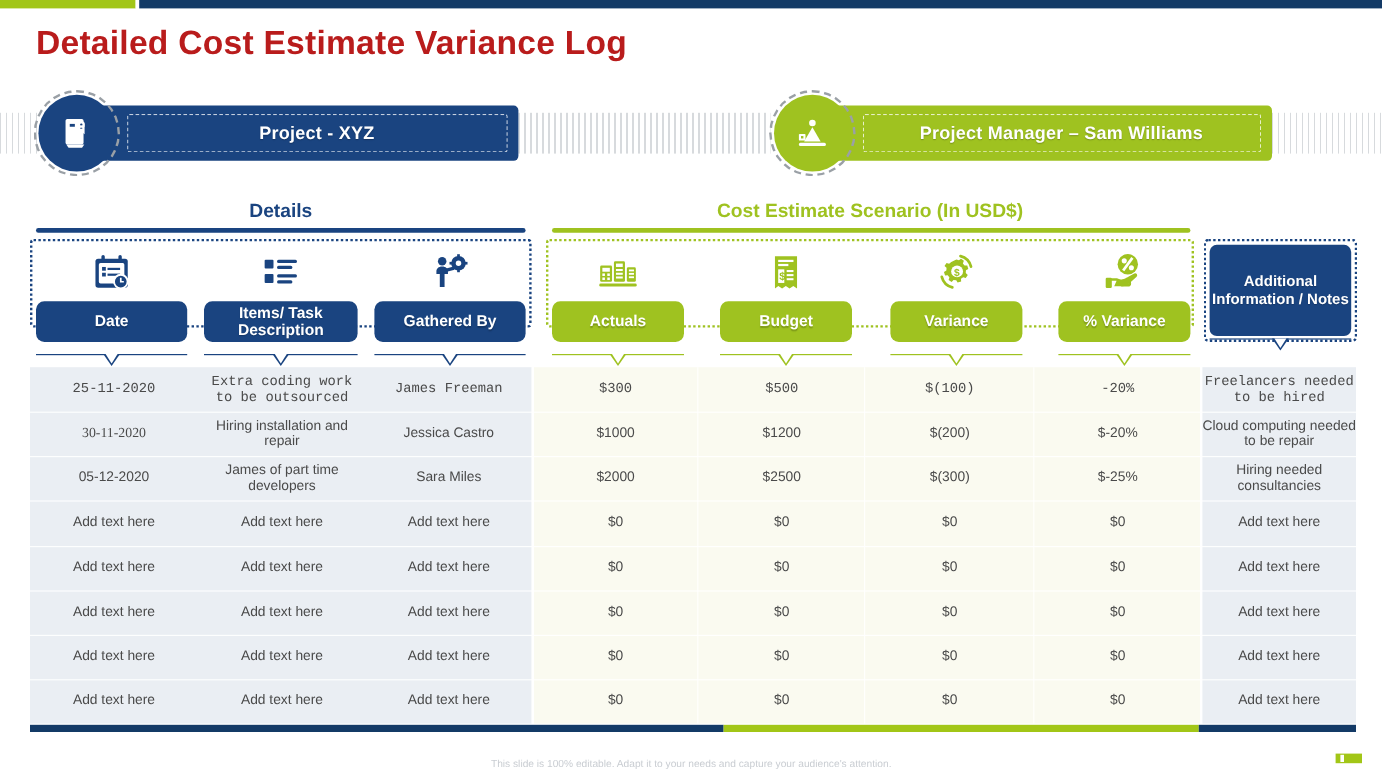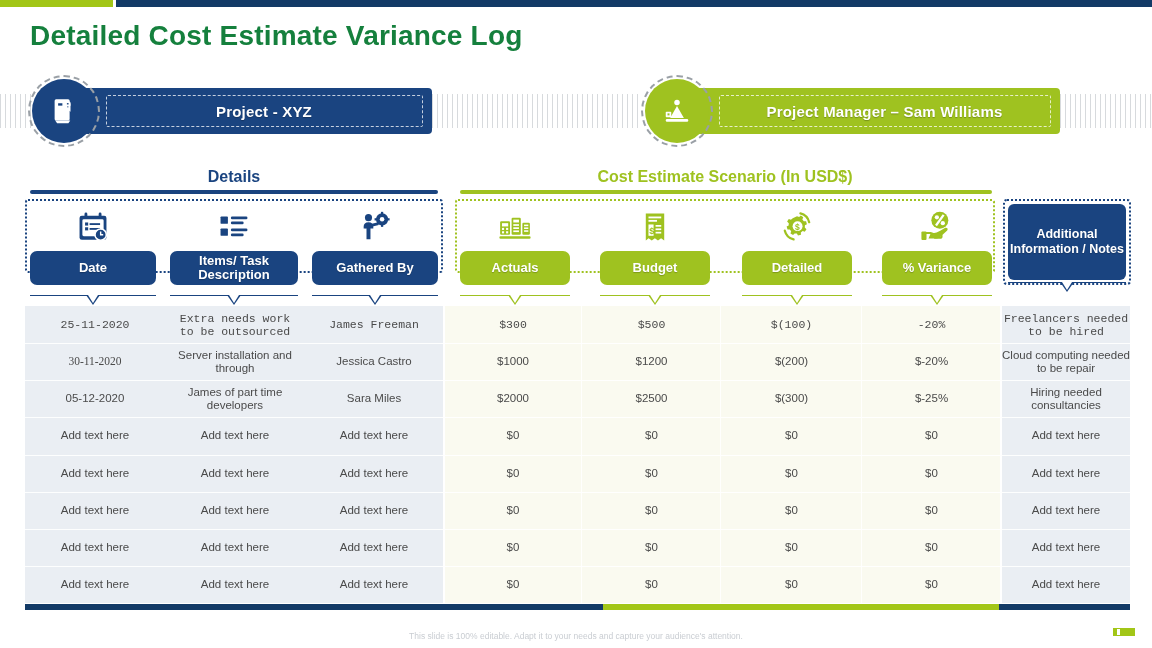--- a/index.html
+++ b/index.html
@@ -10,21 +10,21 @@
     position:relative;
     overflow:hidden;
   }
   .topbar{ position:absolute; top:0; left:0; width:1152px; height:7px; display:flex; }
   .topbar .seg-green{ width:113px; background:#A2C617; }
   .topbar .seg-gap{ width:3px; background:#ffffff; }
   .topbar .seg-navy{ flex:1; background:#133A66; }
 
   .page-title{
     position:absolute; left:30px; top:20px;
-    font-size:28px; font-weight:bold; color:#15803d;
+    font-size:28px; font-weight:bold; color:#b91c1c;
     letter-spacing:.2px;
   }
 
   
   .banner-row{ position:absolute; left:0; top:88px; width:1152px; height:46px; }
   .ticks{
     position:absolute; top:6px; height:34px;
     background-image:repeating-linear-gradient(to right,#d7dadd 0px,#d7dadd 1px,#ffffff 1px,#ffffff 5px);
   }
   .banner{
@@ -319,21 +319,21 @@
 <div class="hcell" style="left:742px; width:110px;">
   <div class="hicon">
     <svg viewBox="0 0 24 24">
       <path d="M12 4.4 l1.5.5 1.2-1 1.7 1.3 -.6 1.5 1 1.3 1.6-.1 .6 2.1 -1.4.8 -.1 1.6 1.2 1.1 -1.2 1.8 -1.5-.5 -1.3 1 .1 1.6 -2.1.6 -.8-1.4 -1.6-.1 -1.1 1.2 -1.8-1.2 .5-1.5 -1-1.3 -1.6.1 -.6-2.1 1.4-.8 .1-1.6 -1.2-1.1 1.2-1.8 1.5.5 1.3-1 z" fill="#9FC220"></path>
       <circle cx="12.4" cy="11.4" r="3.5" fill="#ffffff"></circle>
       <text x="10.6" y="13.9" font-size="6" fill="#9FC220" font-family="sans-serif" font-weight="bold">$</text>
       <path d="M3.4 14.6 a8.6 8.6 0 0 0 6.2 6.2" stroke="#9FC220" stroke-width="1.6" fill="none" stroke-linecap="round"></path>
       <path d="M20.6 8.6 a8.6 8.6 0 0 0-6.2-6.2" stroke="#9FC220" stroke-width="1.6" fill="none" stroke-linecap="round"></path>
     </svg>
   </div>
-  <div class="pill green">Detailed</div>
+  <div class="pill green">Variance</div>
 </div>
 <div class="conn g" style="left:742px; width:110px;">
   <div class="hline"></div>
     <div class="caret"></div>
 </div>
 
 <div class="hcell" style="left:882px; width:110px;">
   <div class="hicon">
     <svg viewBox="0 0 24 24">
       <circle cx="14" cy="7.2" r="6" fill="#9FC220"></circle>
@@ -367,32 +367,32 @@
 
   <div class="vsep" style="left:418px;"></div>
   <div class="vsep" style="left:556px;"></div>
   <div class="vsep" style="left:695px;"></div>
   <div class="vsep" style="left:836px;"></div>
   <div class="vsep" style="left:975px;"></div>
 
   <div id="rows-host">
       <div class="row" style="top: 0px; height: 37.125px; font-family: Liberation Mono, monospace;">
         <div class="cell" style="position: absolute; left: 0px; width: 140px; top: 0px; height: 37.125px;">25-11-2020</div>
-        <div class="cell" style="position: absolute; left: 145px; width: 130px; top: 0px; height: 37.125px;">Extra needs work to be outsourced</div>
+        <div class="cell" style="position: absolute; left: 145px; width: 130px; top: 0px; height: 37.125px;">Extra coding work to be outsourced</div>
         <div class="cell" style="position: absolute; left: 283px; width: 132px; top: 0px; height: 37.125px;">James Freeman</div>
         <div class="cell" style="position: absolute; left: 420px; width: 136px; top: 0px; height: 37.125px;">$300</div>
         <div class="cell" style="position: absolute; left: 558px; width: 137px; top: 0px; height: 37.125px;">$500</div>
         <div class="cell" style="position: absolute; left: 697px; width: 139px; top: 0px; height: 37.125px;">$(100)</div>
         <div class="cell" style="position: absolute; left: 838px; width: 137px; top: 0px; height: 37.125px;">-20%</div>
         <div class="cell" style="position: absolute; left: 977px; width: 128px; top: 0px; height: 37.125px;">Freelancers needed to be hired</div>
       </div>
       <div class="rowline" style="top: 37.125px;"></div>
       <div class="row" style="top: 37.125px; height: 37.125px;">
         <div class="cell" style="position: absolute; left: 0px; width: 140px; top: 0px; height: 37.125px; font-family: Liberation Serif, serif;">30-11-2020</div>
-        <div class="cell" style="position: absolute; left: 145px; width: 130px; top: 0px; height: 37.125px;">Server installation and through</div>
+        <div class="cell" style="position: absolute; left: 145px; width: 130px; top: 0px; height: 37.125px;">Hiring installation and repair</div>
         <div class="cell" style="position: absolute; left: 283px; width: 132px; top: 0px; height: 37.125px;">Jessica Castro</div>
         <div class="cell" style="position: absolute; left: 420px; width: 136px; top: 0px; height: 37.125px;">$1000</div>
         <div class="cell" style="position: absolute; left: 558px; width: 137px; top: 0px; height: 37.125px;">$1200</div>
         <div class="cell" style="position: absolute; left: 697px; width: 139px; top: 0px; height: 37.125px;">$(200)</div>
         <div class="cell" style="position: absolute; left: 838px; width: 137px; top: 0px; height: 37.125px;">$-20%</div>
         <div class="cell" style="position: absolute; left: 977px; width: 128px; top: 0px; height: 37.125px;">Cloud computing needed to be repair</div>
       </div>
       <div class="rowline" style="top: 74.25px;"></div>
       <div class="row" style="top: 74.25px; height: 37.125px;">
         <div class="cell" style="position: absolute; left: 0px; width: 140px; top: 0px; height: 37.125px;">05-12-2020</div>

